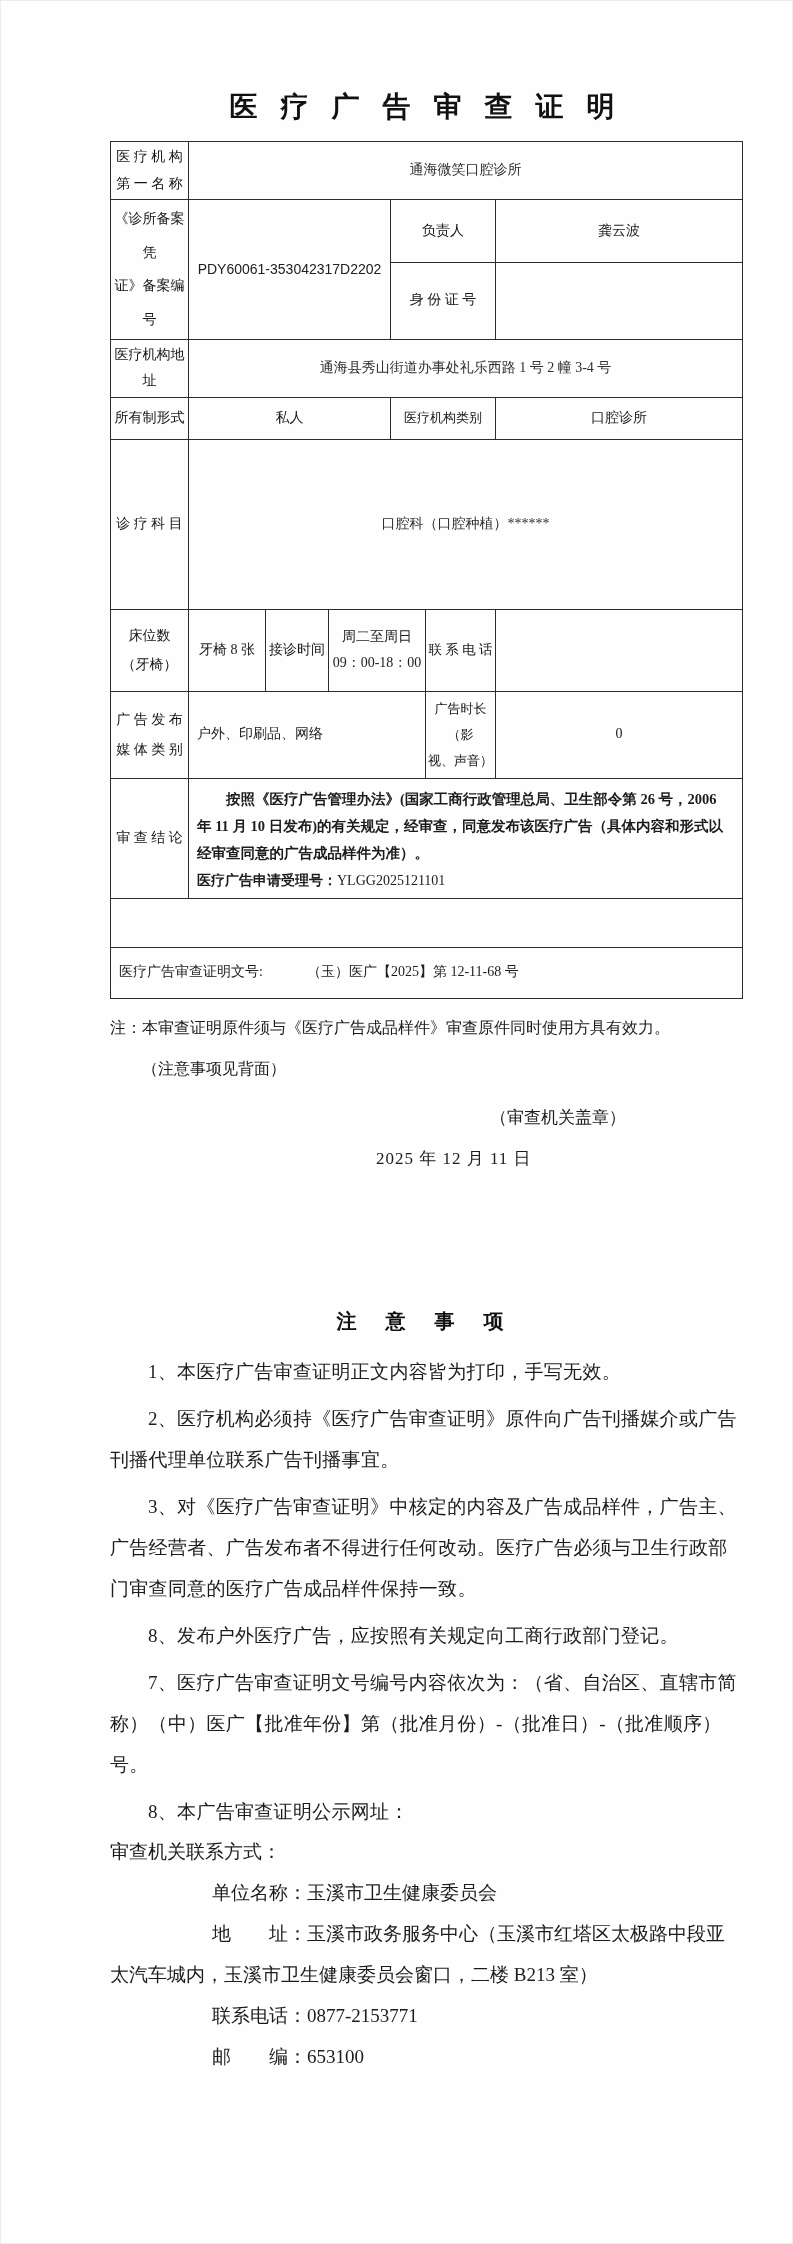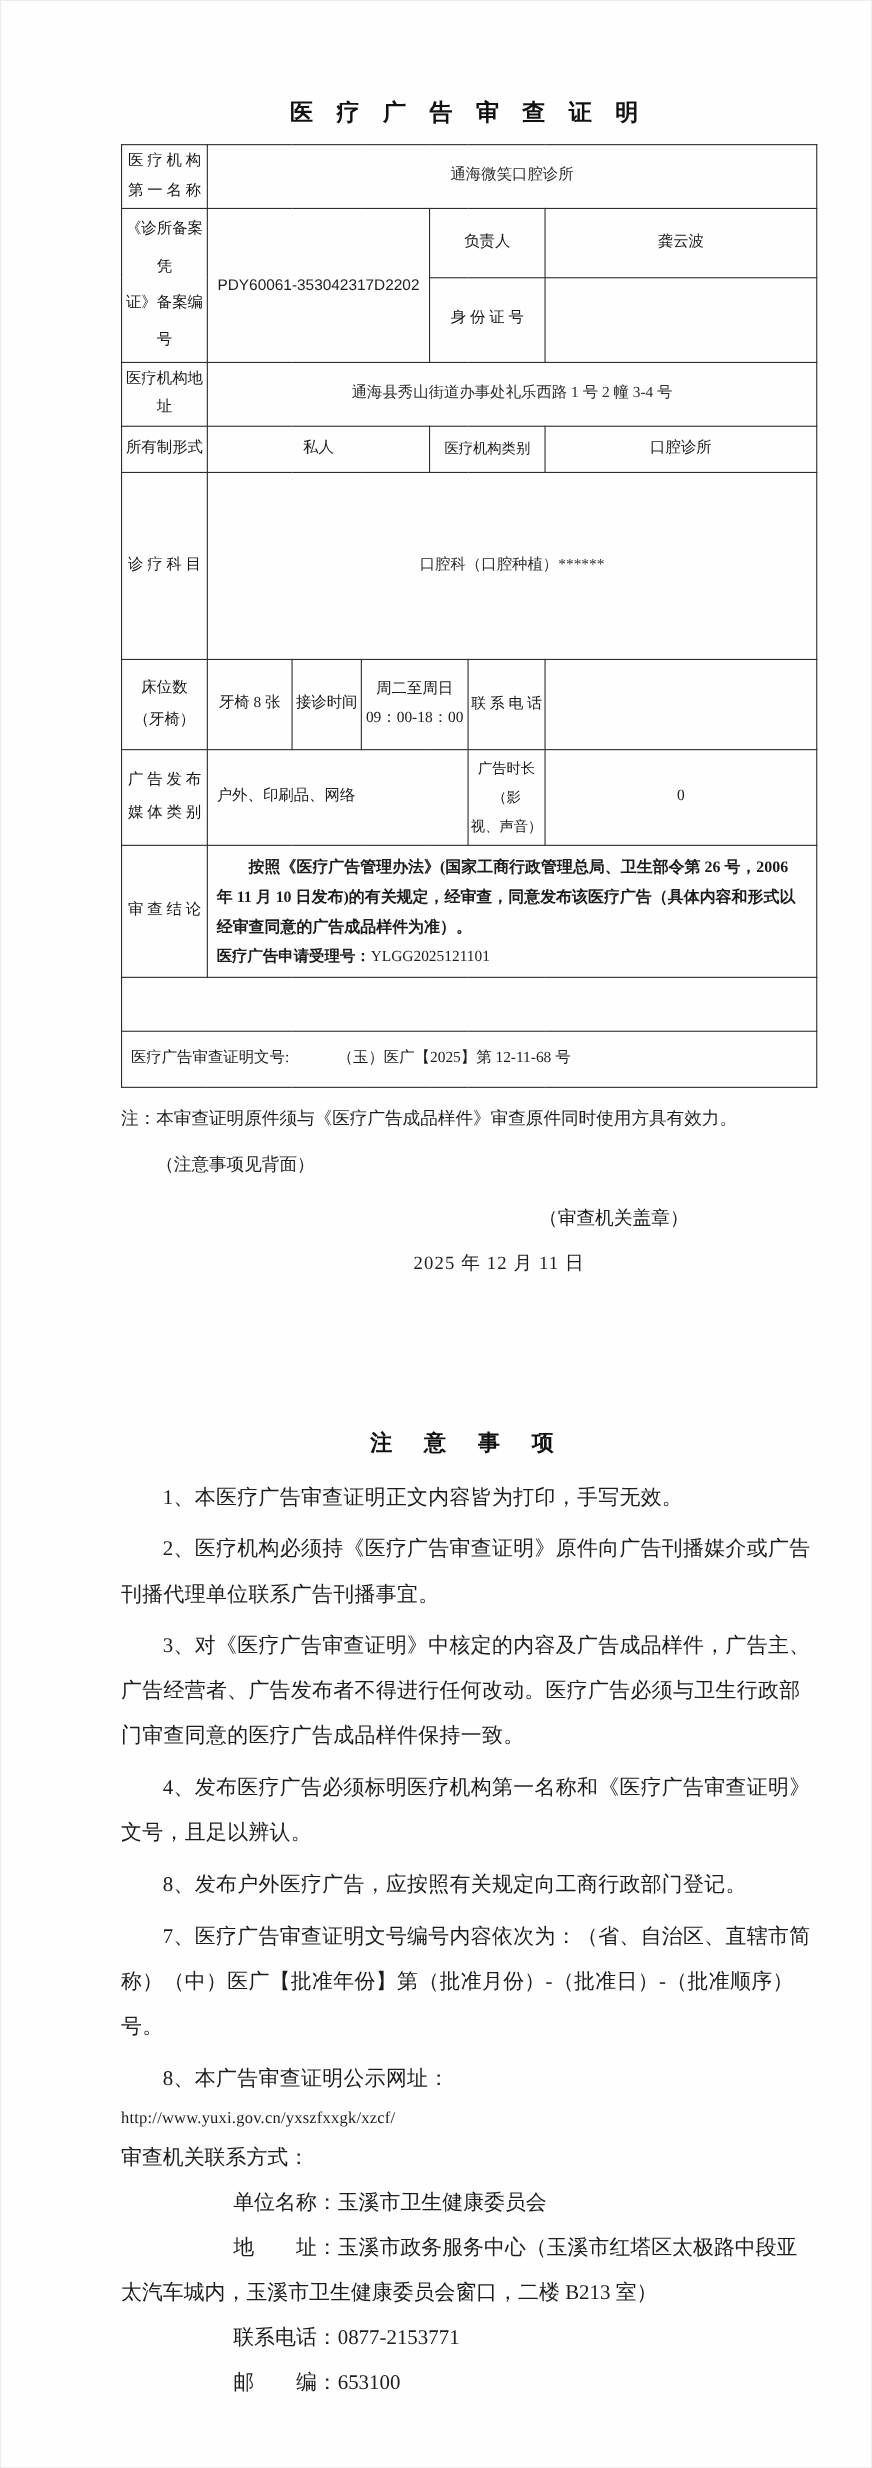--- a/index.html
+++ b/index.html
@@ -5,21 +5,21 @@
   html,body{margin:0;padding:0;background:#ffffff;}
   .page{
     position:relative;width:793px;height:2244px;background:#fffefe;
     overflow:hidden;color:#1c1c1c;
     font-family:"Liberation Serif","DejaVu Serif",serif;
     box-shadow:inset 0 0 0 1px #ececec;
   }
   .content{margin-left:110px;width:632px;}
   .doc-title{
     margin:0;padding-top:88px;text-align:center;
-    font-size:21px;font-weight:bold;letter-spacing:8px;color:#111;
+    font-size:28px;font-weight:bold;letter-spacing:8px;color:#111;
   }
   table.cert-table{
     border-collapse:collapse;table-layout:fixed;width:632px;margin-top:15px;
   }
   table.cert-table td{
     border:1px solid #2c2c2c;text-align:center;vertical-align:middle;
     font-size:14px;padding:2px 3px;line-height:1.9;word-break:break-all;
   }
   .pre{white-space:pre-line;}
   .lbl{color:#161616;}
@@ -148,26 +148,24 @@
     <p class="footnote">注：本审查证明原件须与《医疗广告成品样件》审查原件同时使用方具有效力。</p>
     <p class="seeback">（注意事项见背面）</p>
     <p class="stamp">（审查机关盖章）</p>
     <p class="datep">2025 年 12 月 11 日</p>
 
     <h2 class="notice-title">注 意 事 项</h2>
 
     <p class="item first">1、本医疗广告审查证明正文内容皆为打印，手写无效。</p>
     <p class="item">2、医疗机构必须持《医疗广告审查证明》原件向广告刊播媒介或广告刊播代理单位联系广告刊播事宜。</p>
     <p class="item">3、对《医疗广告审查证明》中核定的内容及广告成品样件，广告主、广告经营者、广告发布者不得进行任何改动。医疗广告必须与卫生行政部门审查同意的医疗广告成品样件保持一致。</p>
-    <p class="item">4、发布医疗广告必须标明医疗机构第一名称和《医疗广告审查证明》文号，且足以辨认。</p>
     <p class="item">8、发布户外医疗广告，应按照有关规定向工商行政部门登记。</p>
     <p class="item">7、医疗广告审查证明文号编号内容依次为：（省、自治区、直辖市简称）（中）医广【批准年份】第（批准月份）-（批准日）-（批准顺序）号。</p>
     <p class="item">8、本广告审查证明公示网址：</p>
 
-    <p class="url">http://www.yuxi.gov.cn/yxszfxxgk/xzcf/</p>
     <p class="contact-heading">审查机关联系方式：</p>
     <p class="contact">单位名称：玉溪市卫生健康委员会</p>
     <p class="contact">地　　址：玉溪市政务服务中心（玉溪市红塔区太极路中段亚太汽车城内，玉溪市卫生健康委员会窗口，二楼 B213 室）</p>
     <p class="contact">联系电话：0877-2153771</p>
     <p class="contact">邮　　编：653100</p>
 
   </div>
 </div>
 
 </body></html>

